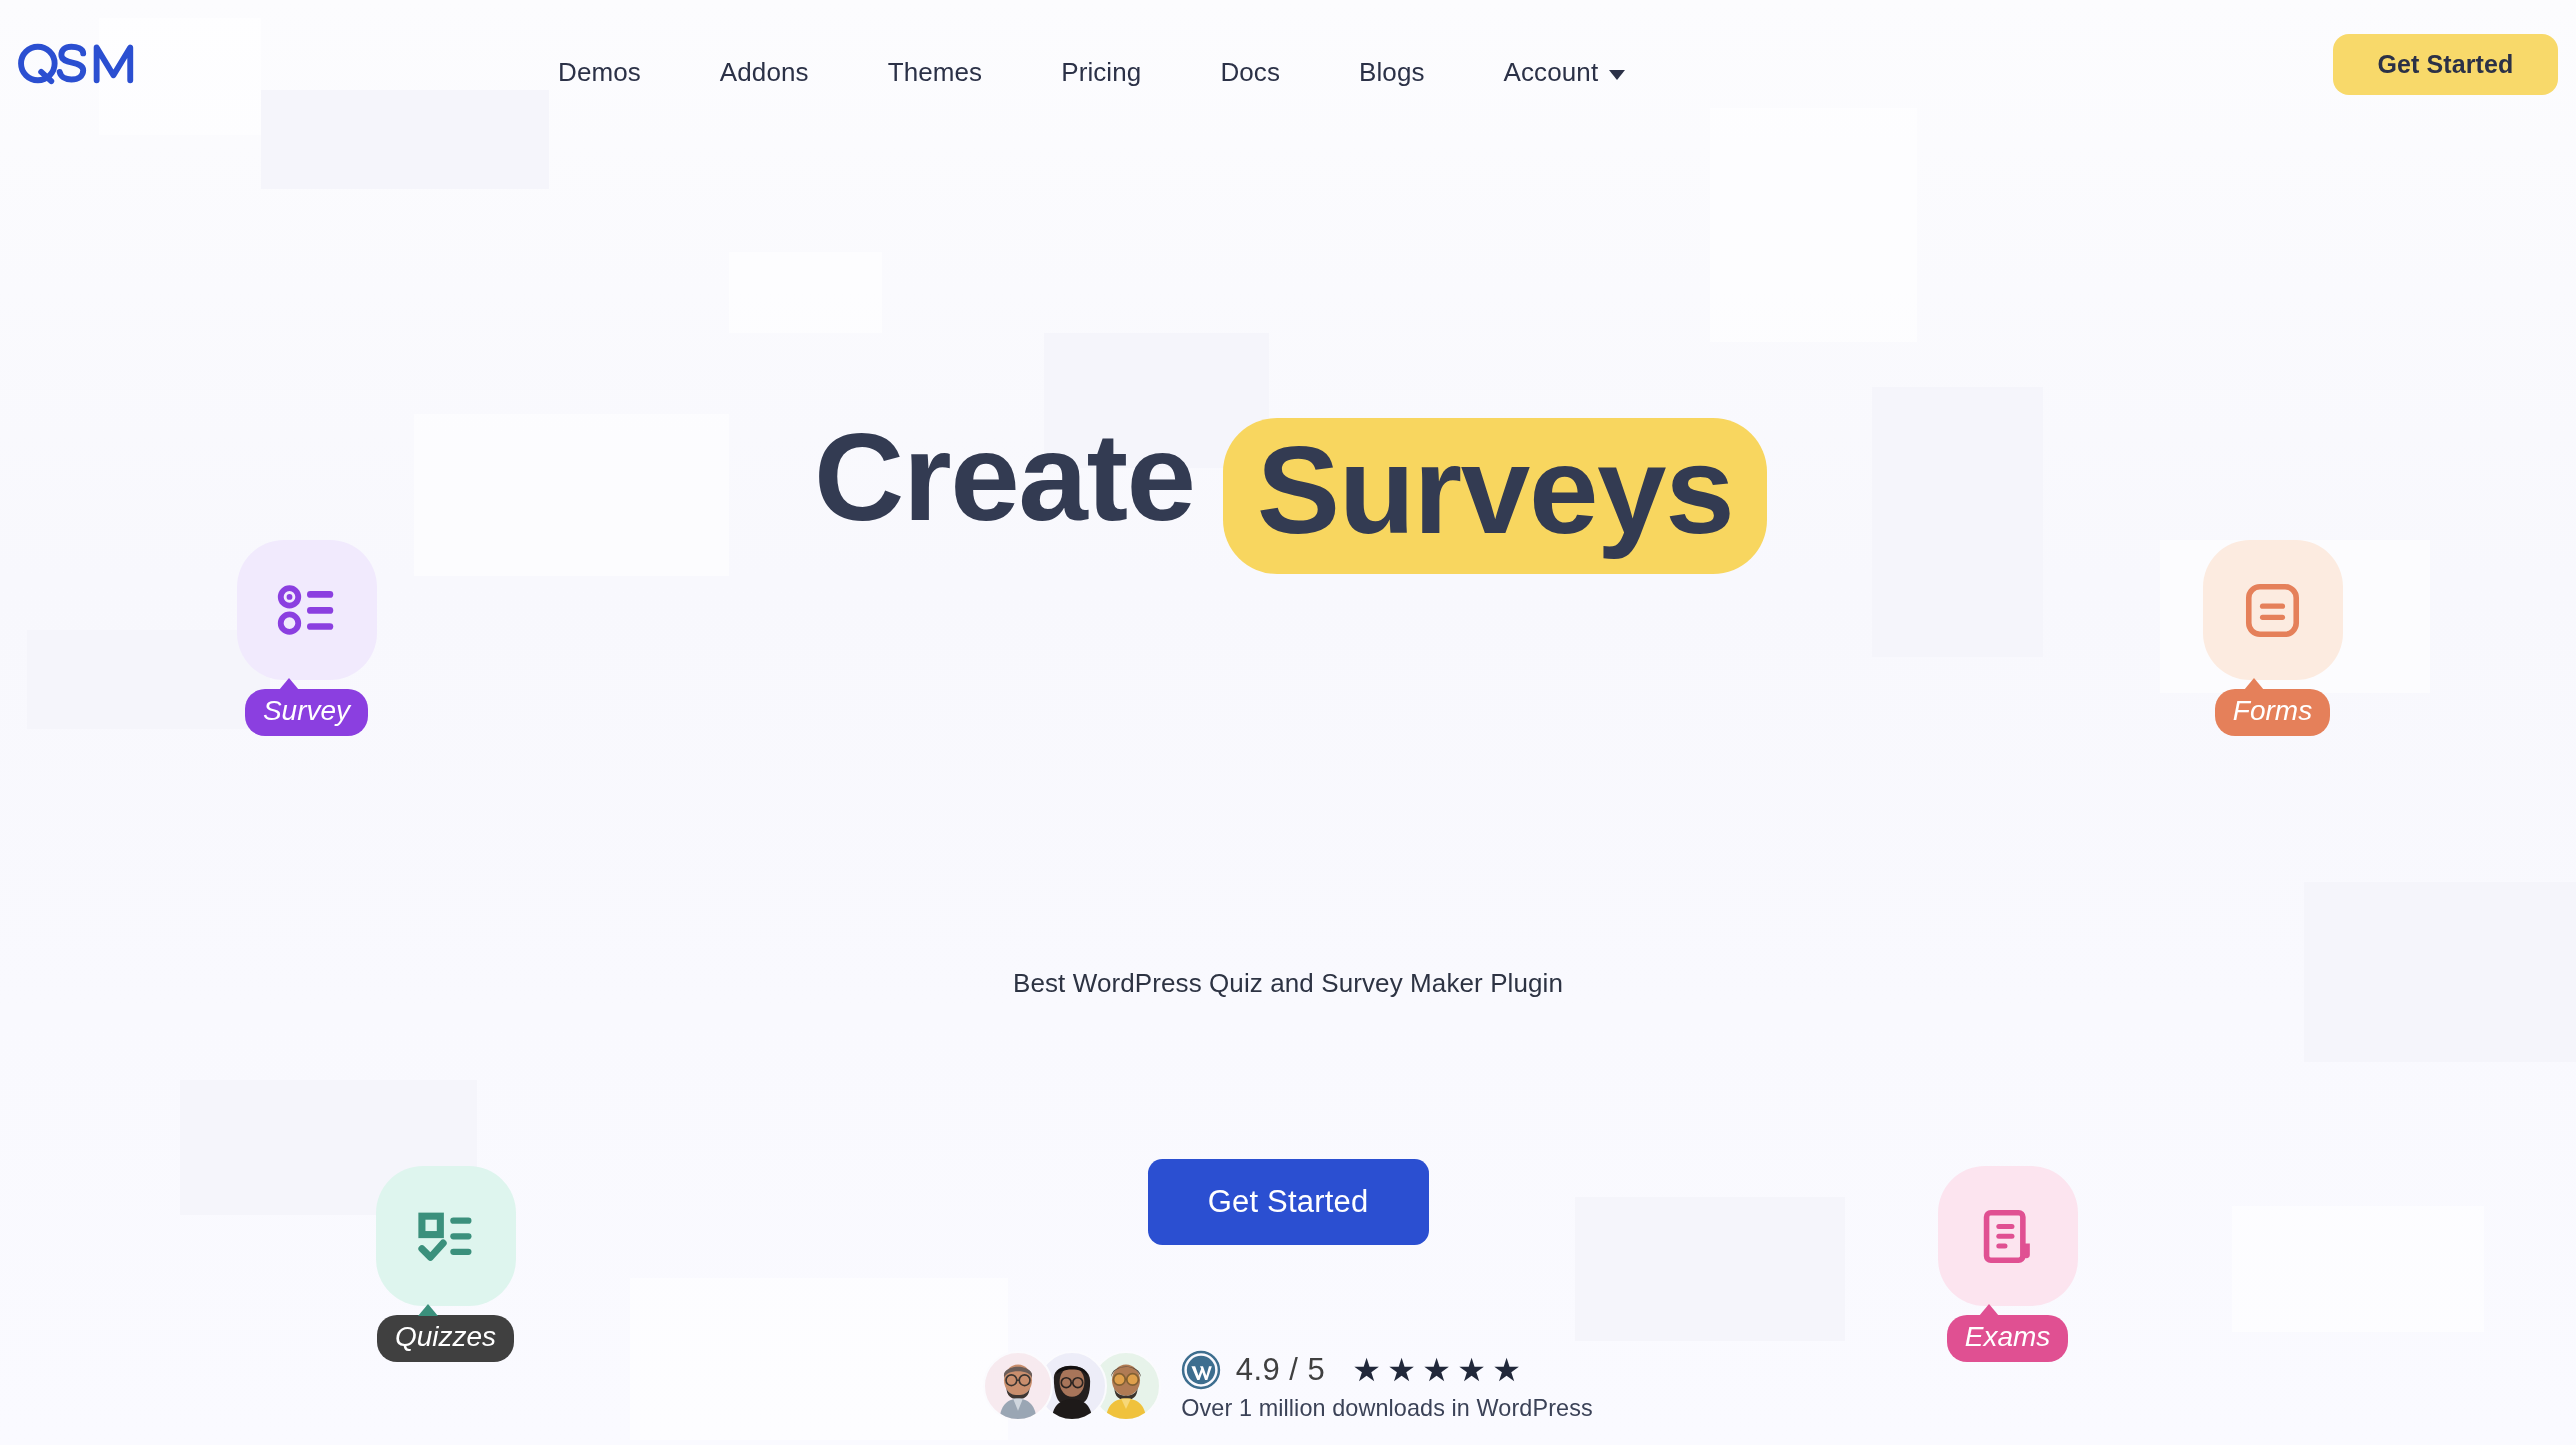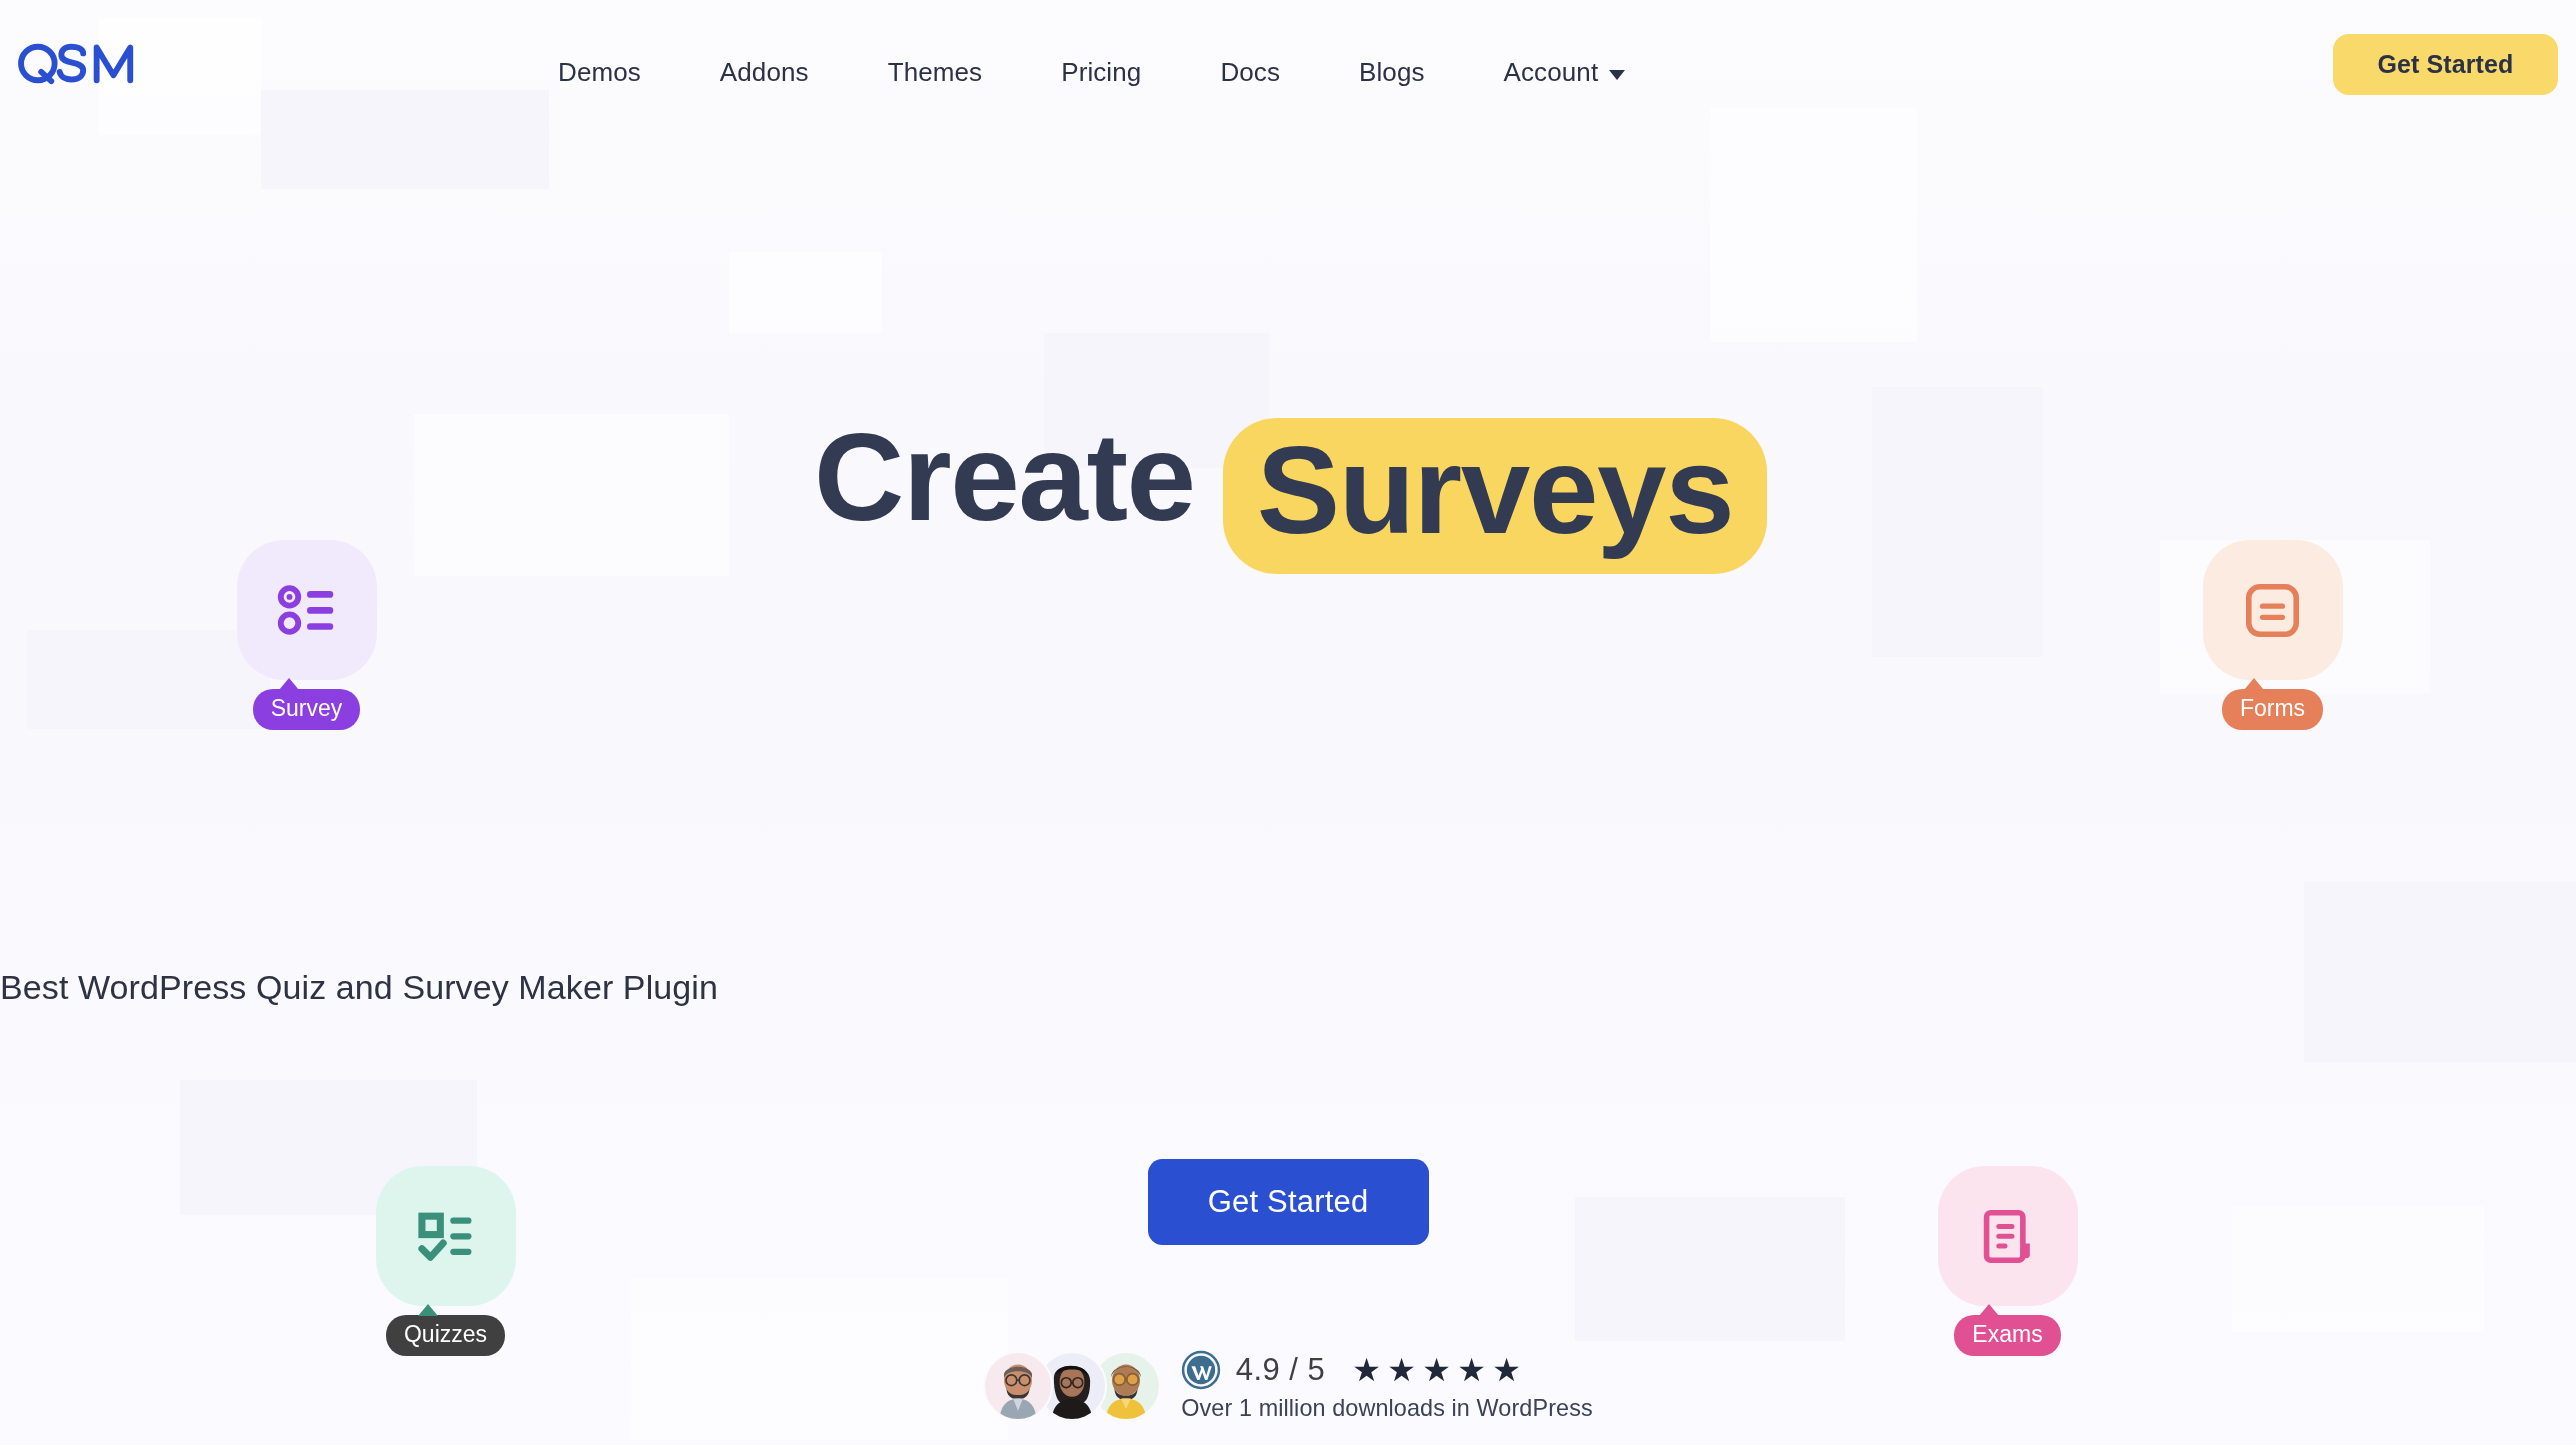--- a/index.html
+++ b/index.html
@@ -141,22 +141,22 @@
     margin: 0 -5.4px;
     line-height: .86;
     vertical-align: -12.6px;
   }
 
   .subtitle {
     position: absolute;
     top: 824px;
     left: 0;
     width: 2576px;
-    text-align: left;
-    font-size: 34px;
+    text-align: center;
+    font-size: 26px;
     font-weight: 400;
     color: #2d3343;
     letter-spacing: 0.1px;
   }
 
   .cta-main-wrap {
     position: absolute;
     top: 1015px;
     left: 0;
     width: 2576px;
@@ -250,24 +250,25 @@
     display: flex;
     align-items: center;
     justify-content: center;
   }
   .badge-pill {
     position: relative;
     margin-top: 9px;
     padding: 7.2px 18px 9px 18px;
     border-radius: 20px;
     color: #ffffff;
-    font-size: 23px;
+    font-size: 28px;
     font-weight: 500;
     line-height: 1.1;
     white-space: nowrap;
+    font-style: italic;
   }
   .badge-pill::before {
     content: "";
     position: absolute;
     top: -10.8px;
     left: 50%;
     transform: translateX(-140%);
     width: 0; height: 0;
     border-left: 10px solid transparent;
     border-right: 10px solid transparent;

